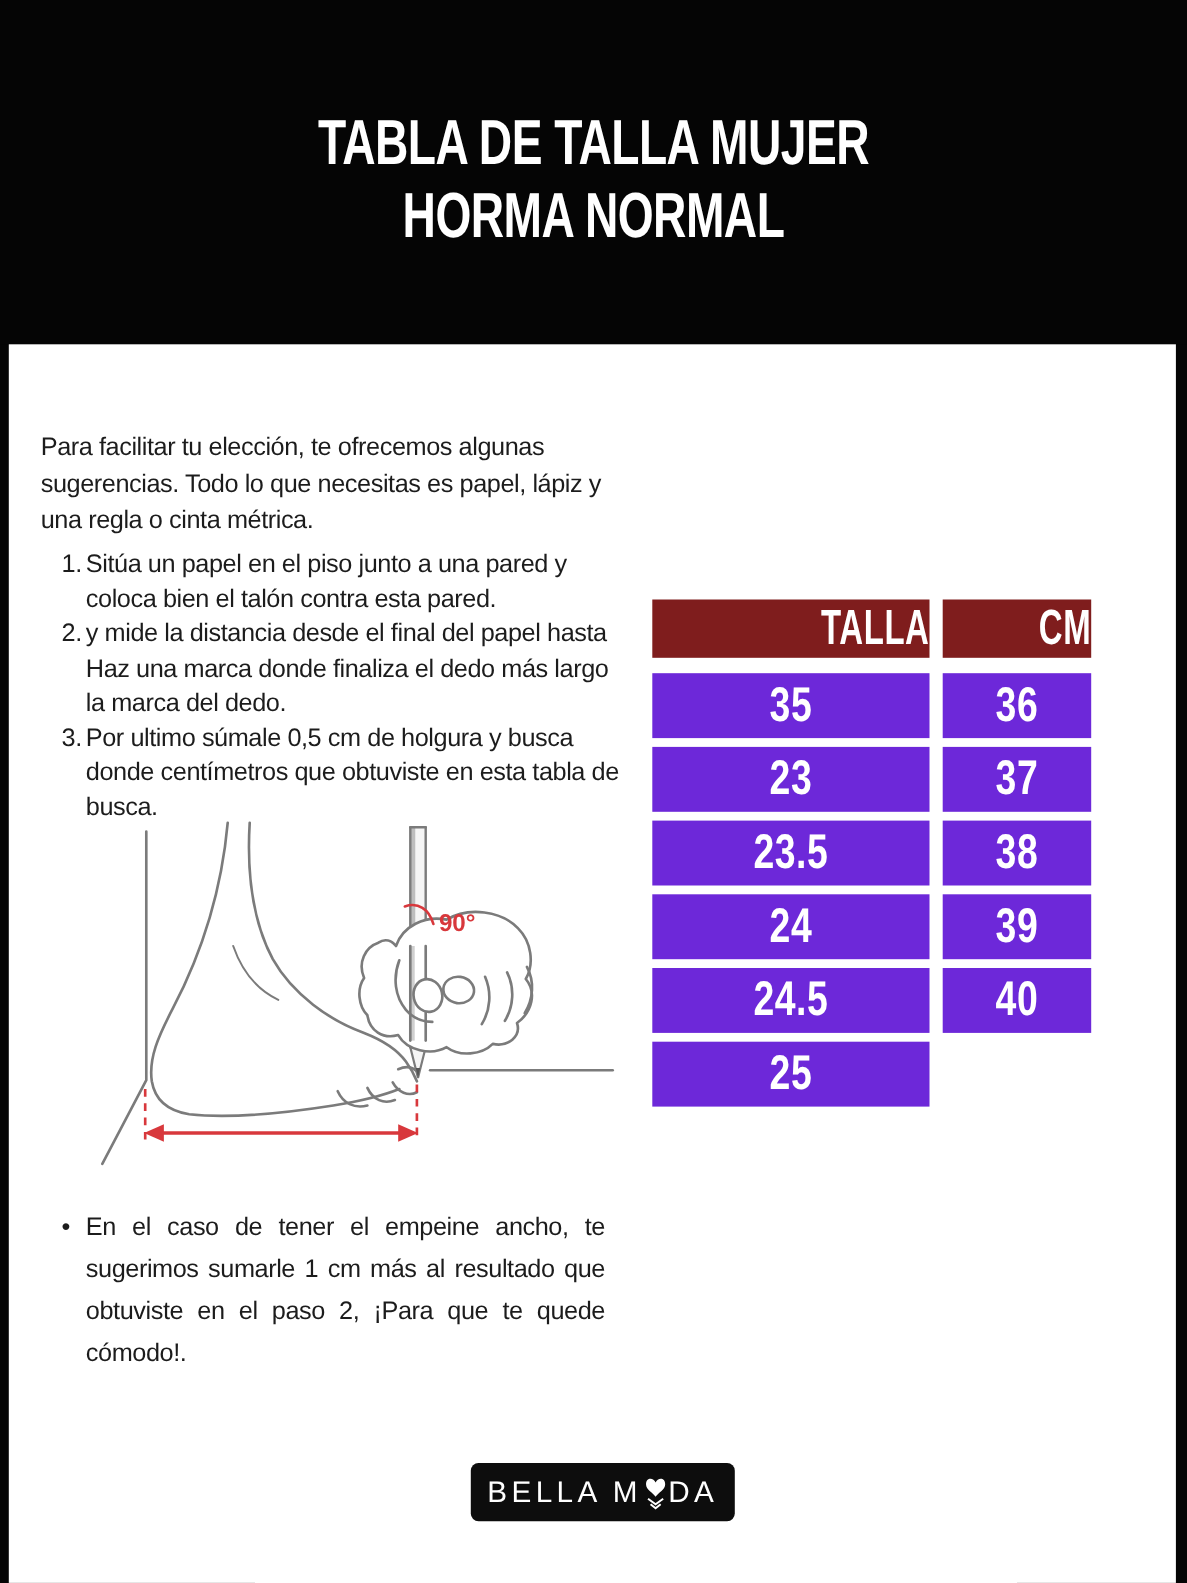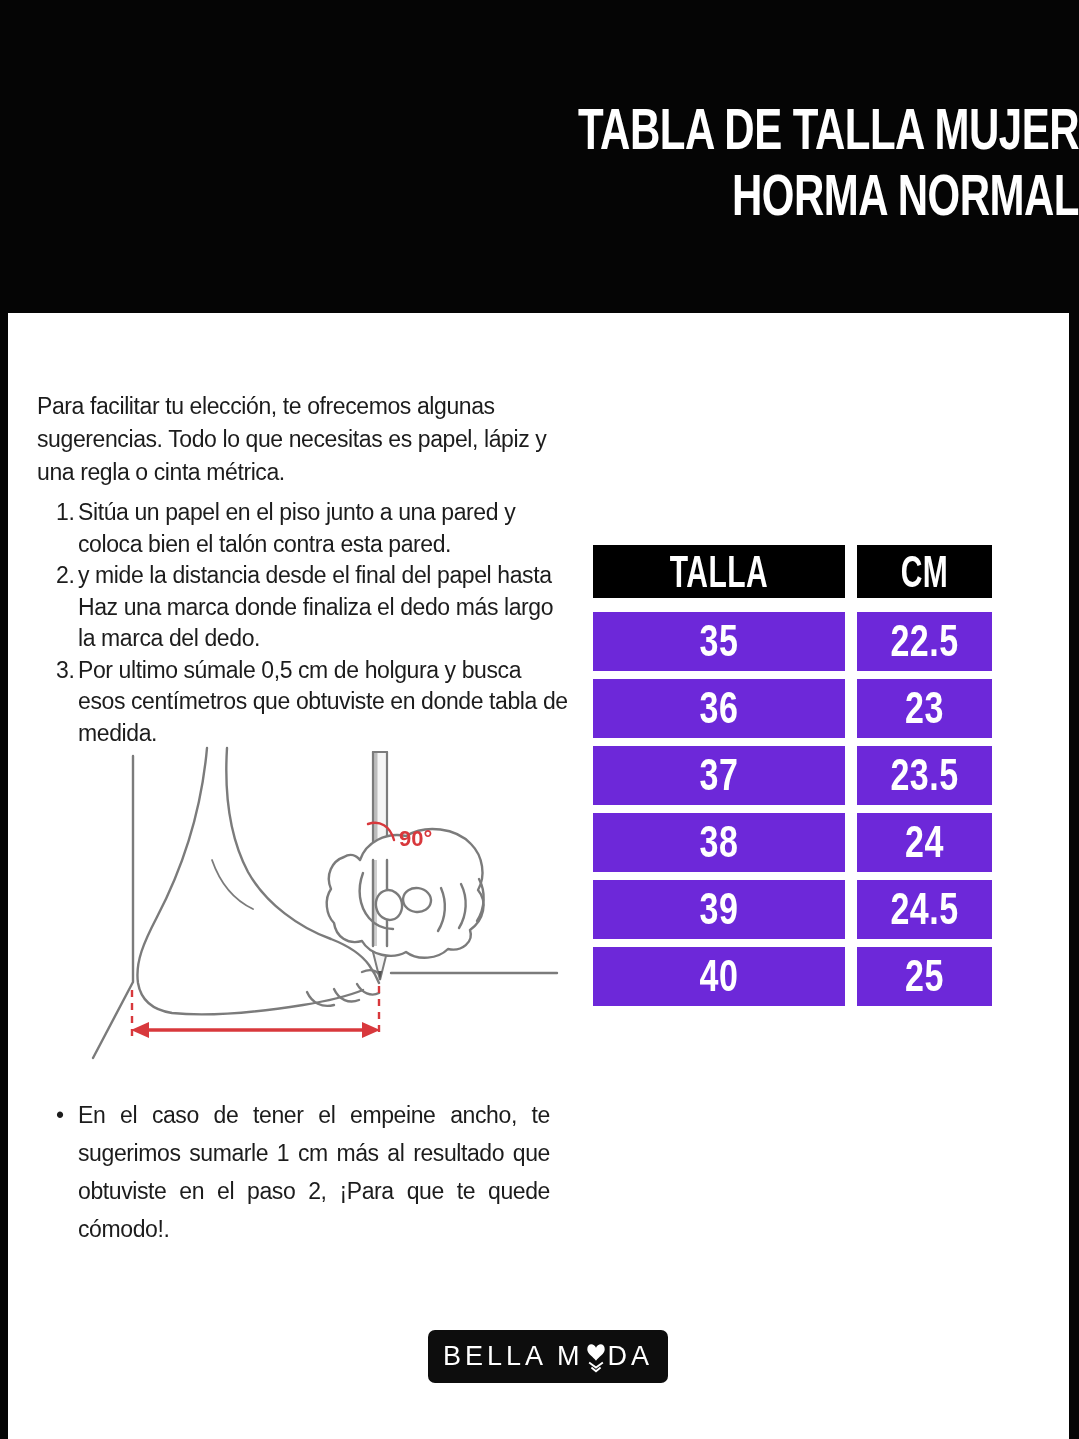--- a/index.html
+++ b/index.html
@@ -1,21 +1,21 @@
 <!DOCTYPE html>
 <html><head>
 <meta charset="utf-8">
 <style>
   * { margin:0; padding:0; box-sizing:border-box; }
   html,body { background:#0a0a0a; }
   .page { position:relative; width:1079px; height:1439px; background:#050505; overflow:hidden;
           font-family:"Liberation Sans", sans-serif; }
   
   .top-header { position:absolute; left:0; top:0; width:1079px; height:313px; background:#050505;
-                display:flex; flex-direction:column; align-items:flex-end; justify-content:center; padding-top:12px; }
+                display:flex; flex-direction:column; align-items:center; justify-content:center; padding-top:12px; }
   .tline { display:block; color:#ffffff; font-weight:bold; font-size:42px; letter-spacing:-0.5px;
            line-height:66px; transform:scaleY(1.38); transform-origin:center; text-align:center; }
   
   .panel { position:absolute; left:8px; top:313px; width:1061px; height:1126px; background:#ffffff; }
   
   .bodytext { color:#1c1c1c; font-size:23px; letter-spacing:-0.4px; }
   .bline { display:block; white-space:nowrap; }
   .intro { position:absolute; left:29px; top:77px; width:560px; line-height:33px; }
   .steps { position:absolute; left:70px; top:184px; width:530px; line-height:31.5px; }
   .step  { position:relative; }
@@ -23,21 +23,21 @@
   
   .note { position:absolute; left:70px; top:783px; width:472px; line-height:38px; }
   .jline { display:block; text-align:justify; text-align-last:justify; }
   .lastline { display:block; }
   
   .size-table { position:absolute; left:585px; top:232px; display:grid;
                 grid-template-columns:252px 135px; column-gap:12px; row-gap:8px;
                 grid-auto-rows:59px; }
   .size-table .hcell { height:53px; }
   .cell { display:flex; align-items:center; justify-content:center; }
-  .hcell { background:#000000; }
+  .hcell { background:#7f1d1d;justify-content:flex-end; }
   .dcell { background:#6d28d9; }
   .hd { color:#fff; font-weight:bold; font-size:30px; letter-spacing:0.5px; display:inline-block;
         transform:scaleY(1.5); transform-origin:center; }
   .dg { color:#fff; font-weight:bold; font-size:34px; letter-spacing:0.5px; display:inline-block;
         transform:scaleY(1.3); transform-origin:center; }
   
   .illus { position:absolute; left:52px; top:427px; }
   
   .logo { position:absolute; left:420px; top:1017px; width:240px; height:53px; background:#0d0d0d;
           border-radius:7px; display:flex; align-items:center; justify-content:center; }
@@ -70,22 +70,22 @@
       </div>
       <div class="step">
         <span class="num">2.</span>
         <span class="bline">y mide la distancia desde el final del papel hasta</span>
         <span class="bline">Haz una marca donde finaliza el dedo más largo</span>
         <span class="bline">la marca del dedo.</span>
       </div>
       <div class="step">
         <span class="num">3.</span>
         <span class="bline">Por ultimo súmale 0,5 cm de holgura y busca</span>
-        <span class="bline">esos centímetros que obtuviste en donde tabla de</span>
-        <span class="bline">medida.</span>
+        <span class="bline">donde centímetros que obtuviste en esta tabla de</span>
+        <span class="bline">busca.</span>
       </div>
     </div>
 
     <svg class="illus" width="500" height="330" viewBox="0 0 500 330">
       <g fill="none" stroke="#7b7b7b" stroke-width="2.4" stroke-linecap="round" stroke-linejoin="round">
 
         <path d="M 73 16 L 73 242 L 33 318"></path>
 
         <path d="M 147 8 C 141 75 120 133 97 177 C 84 202 75 222 78 243 C 81 261 93 270 112 273 C 150 277 205 271 243 265 C 268 261 288 256 303 250"></path>
 
@@ -145,23 +145,20 @@
       <div class="cell hcell">
         <span class="hd">TALLA</span>
       </div>
       <div class="cell hcell">
         <span class="hd">CM</span>
       </div>
 
       <div class="cell dcell">
           <span class="dg">35</span>
         </div>
-      <div class="cell dcell">
-          <span class="dg">22.5</span>
-        </div>
 
       <div class="cell dcell">
           <span class="dg">36</span>
         </div>
       <div class="cell dcell">
           <span class="dg">23</span>
         </div>
 
       <div class="cell dcell">
           <span class="dg">37</span>

